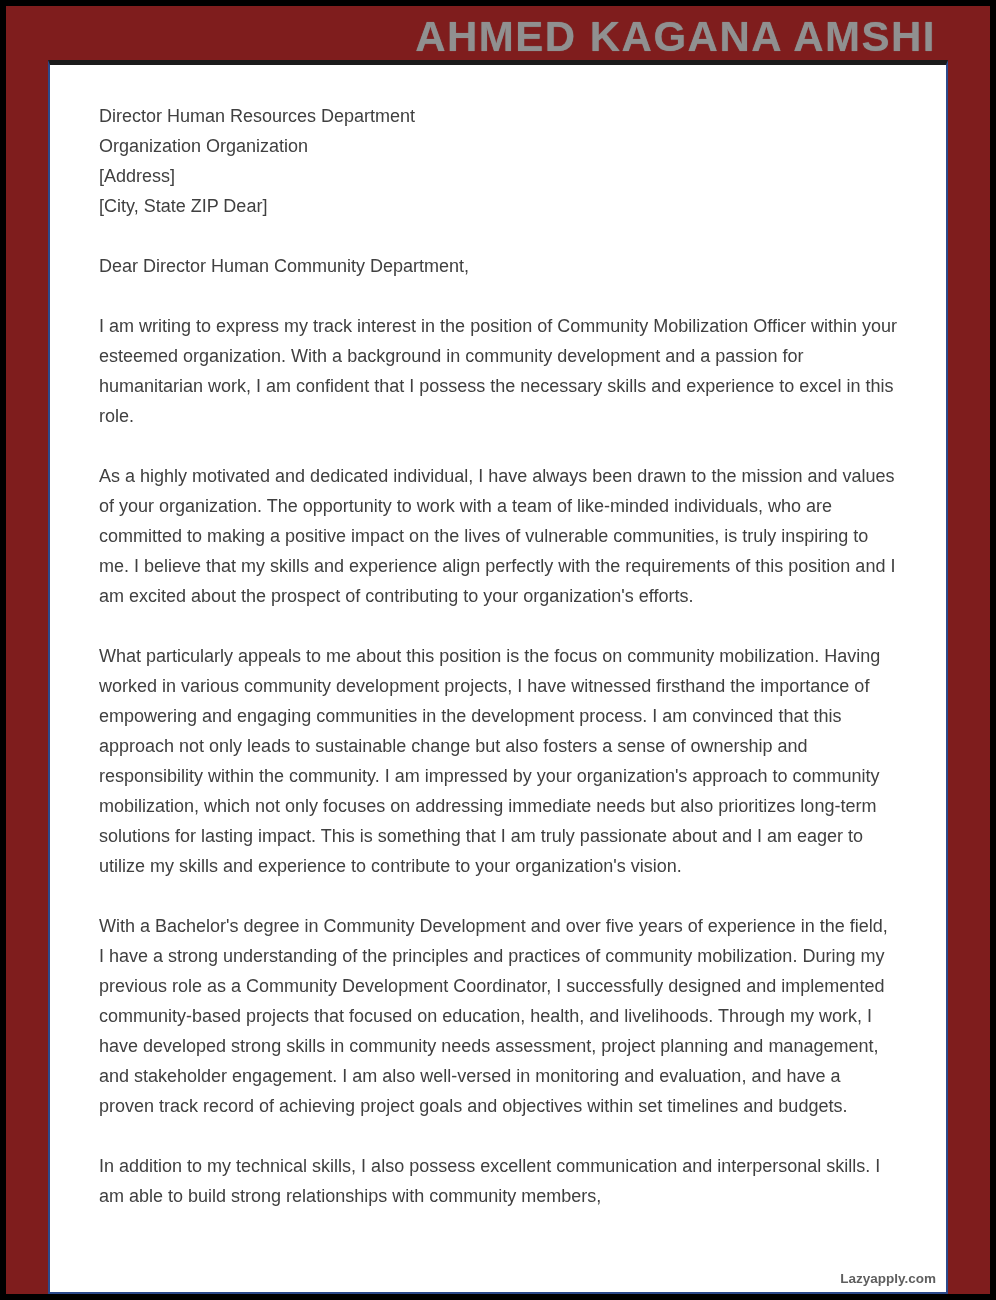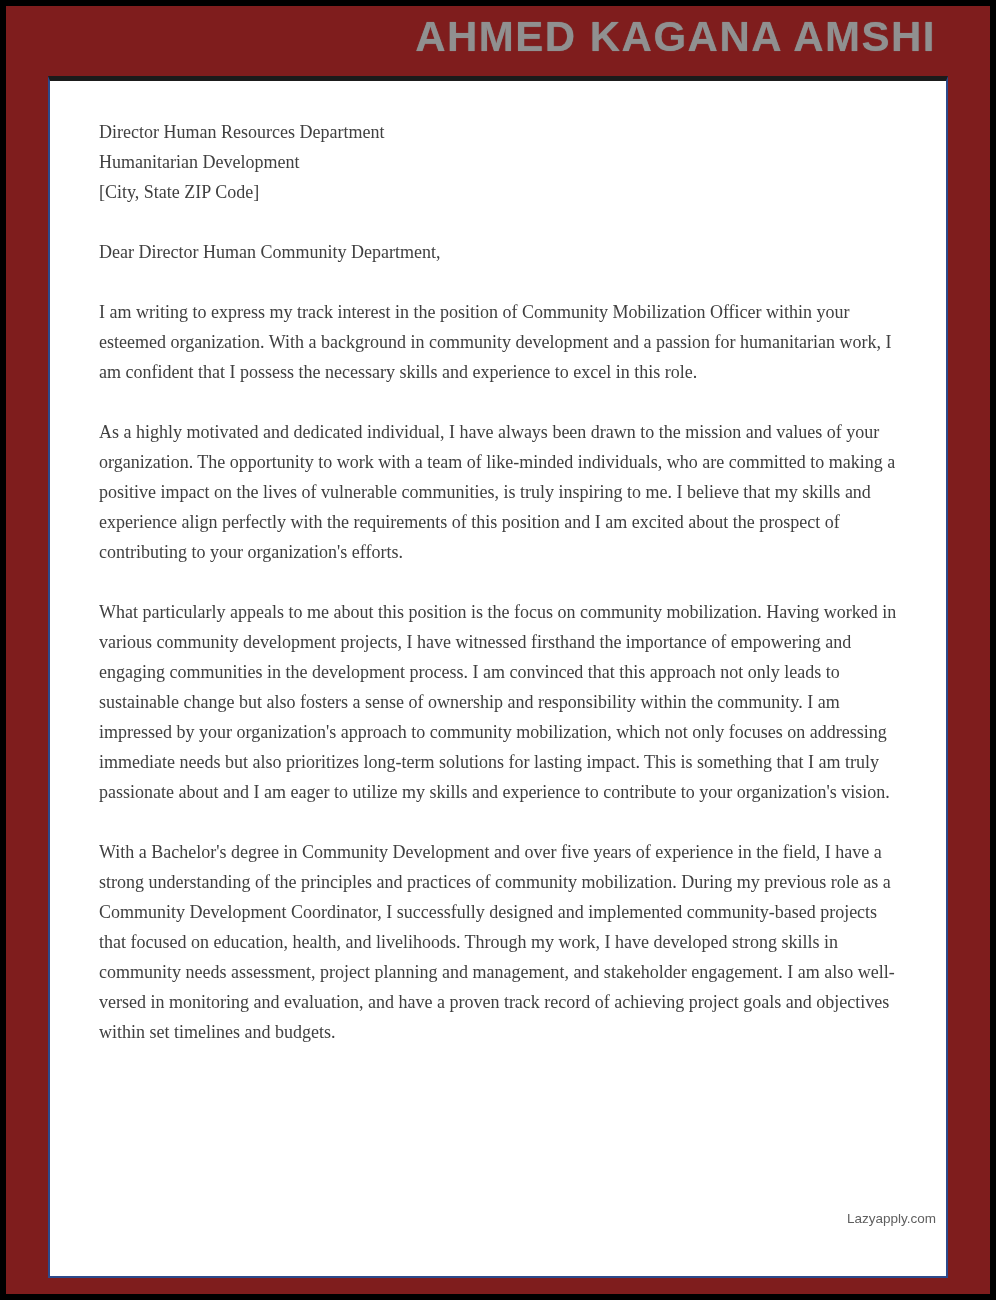--- a/index.html
+++ b/index.html
@@ -34,76 +34,78 @@
     font-size: 42px;
     line-height: 46px;
     font-weight: bold;
     color: #909090;
     letter-spacing: 1.5px;
     text-shadow: 0 0 1px #7d7d7d;
     white-space: nowrap;
   }
   .page {
     flex: 1 1 auto;
-    margin: 16px 42px;
+    margin: 0 42px;
     background: #ffffff;
     border-left: 2px solid #2c4a8c;
     border-right: 2px solid #2c4a8c;
     border-bottom: 2px solid #2c4a8c;
     border-top: 5px solid #1b1b1b;
     box-sizing: border-box;
     overflow: hidden;
-    font-family: Liberation Serif, serif;
   }
   .letter {
     padding: 36px 49px 0 49px;
     font-size: 18px;
     line-height: 30px;
     color: #404040;
   }
   .letter p {
     margin: 0 0 30px 0;
   }
   .recipient-block {
     margin-bottom: 30px;
   }
   .recipient-block p {
     margin: 0;
   }
   .watermark {
     position: absolute;
-    top: 1211px;
+    top: 1271px;
     right: 60px;
     font-size: 13.5px;
     color: #5f5f5f;
+    font-weight: bold;
   }
 </style>
 </head>
 <body>
 
 <div class="canvas">
 
   <div class="header">
     <div class="header-name">AHMED KAGANA AMSHI</div>
   </div>
 
   <div class="page">
     <div class="letter">
 
       <div class="recipient-block">
         <p>Director Human Resources Department</p>
-        <p>Humanitarian Development</p>
-        <p>[City, State ZIP Code]</p>
+        <p>Organization Organization</p>
+        <p>[Address]</p>
+        <p>[City, State ZIP Dear]</p>
       </div>
 
       <p>Dear Director Human Community Department,</p>
 
       <p>I am writing to express my track interest in the position of Community Mobilization Officer within your esteemed organization. With a background in community development and a passion for humanitarian work, I am confident that I possess the necessary skills and experience to excel in this role.</p>
       <p>As a highly motivated and dedicated individual, I have always been drawn to the mission and values of your organization. The opportunity to work with a team of like-minded individuals, who are committed to making a positive impact on the lives of vulnerable communities, is truly inspiring to me. I believe that my skills and experience align perfectly with the requirements of this position and I am excited about the prospect of contributing to your organization's efforts.</p>
       <p>What particularly appeals to me about this position is the focus on community mobilization. Having worked in various community development projects, I have witnessed firsthand the importance of empowering and engaging communities in the development process. I am convinced that this approach not only leads to sustainable change but also fosters a sense of ownership and responsibility within the community. I am impressed by your organization's approach to community mobilization, which not only focuses on addressing immediate needs but also prioritizes long-term solutions for lasting impact. This is something that I am truly passionate about and I am eager to utilize my skills and experience to contribute to your organization's vision.</p>
       <p>With a Bachelor's degree in Community Development and over five years of experience in the field, I have a strong understanding of the principles and practices of community mobilization. During my previous role as a Community Development Coordinator, I successfully designed and implemented community-based projects that focused on education, health, and livelihoods. Through my work, I have developed strong skills in community needs assessment, project planning and management, and stakeholder engagement. I am also well-versed in monitoring and evaluation, and have a proven track record of achieving project goals and objectives within set timelines and budgets.</p>
+      <p>In addition to my technical skills, I also possess excellent communication and interpersonal skills. I am able to build strong relationships with community members,</p>
 
     </div>
   </div>
 
 </div>
 
 <div class="watermark">Lazyapply.com</div>
 
 </body></html>

